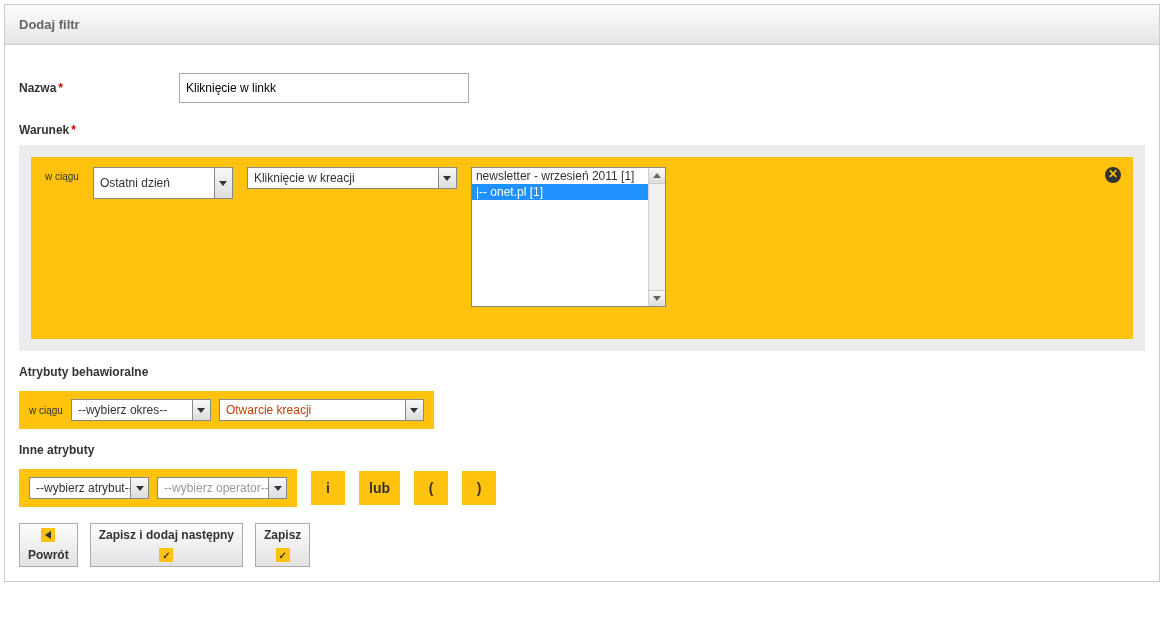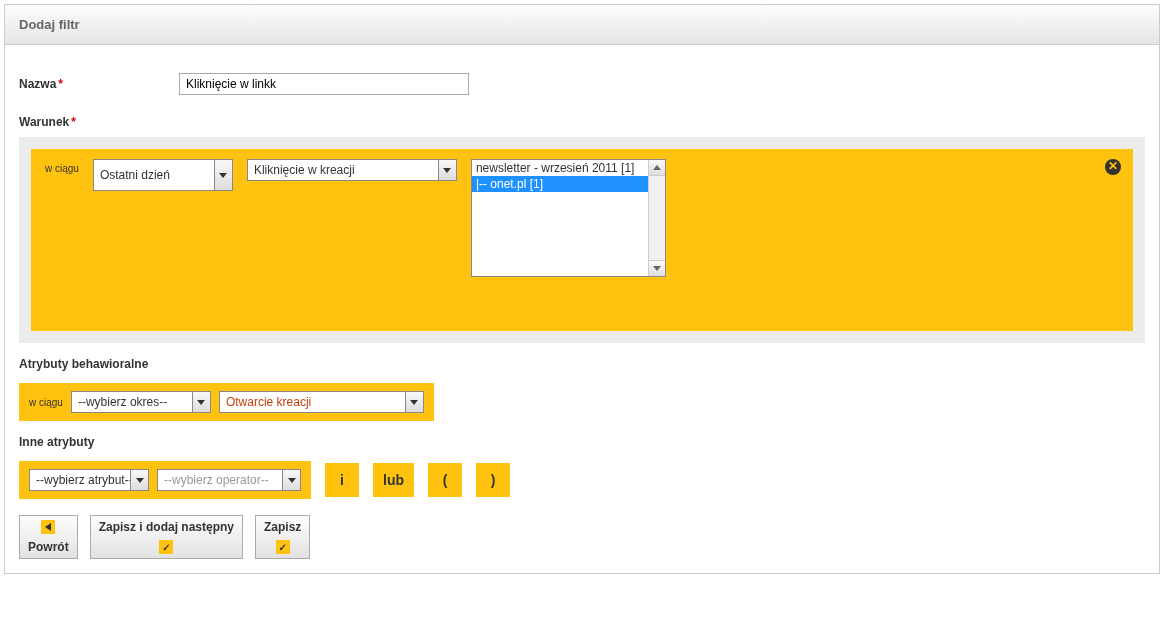--- a/index.html
+++ b/index.html
@@ -33,21 +33,21 @@
     margin-top: 18px;
   }
   .form-label {
     width: 160px;
     font-weight: bold;
     font-size: 12px;
   }
   .req { color: #d40000; margin-left: 2px; }
   .text-input {
     width: 290px;
-    height: 22px;
+    height: 30px;
     border: 1px solid #aaa;
     padding: 2px 6px;
     font-size: 12px;
   }
   .select-wrap {
     display: inline-flex;
     align-items: stretch;
     height: 22px;
     border: 1px solid #888;
     background: #fff;
@@ -101,21 +101,21 @@
     gap: 8px;
     padding: 8px 10px;
   }
   .mini-label {
     font-size: 10px;
     color: #333;
     padding-top: 4px;
   }
   .listbox {
     width: 195px;
-    height: 118px;
+    height: 140px;
     border: 1px solid #888;
     background: #fff;
     display: flex;
     position: relative;
   }
   .listbox-items { flex: 1; overflow: hidden; }
   .listbox-item {
     padding: 1px 4px;
     font-size: 12px;
     white-space: nowrap;
@@ -283,21 +283,21 @@
 
     <div class="section-label">Inne atrybuty</div>
     <div class="attr-row">
       <div class="yellow-inline">
         <div class="select-wrap" style="width:120px">
           <div class="select-text" style="flex:1">--wybierz atrybut--</div>
           <div class="select-btn">
               <div class="tri-down"></div>
             </div>
         </div>
-        <div class="select-wrap disabled" style="width:144px">
+        <div class="select-wrap disabled" style="width:130px">
           <div class="select-text" style="flex:1;color:#999">--wybierz operator--</div>
           <div class="select-btn">
               <div class="tri-down"></div>
             </div>
         </div>
       </div>
       <div class="op-btn">i</div>
       <div class="op-btn">lub</div>
       <div class="op-btn">(</div>
       <div class="op-btn">)</div>

